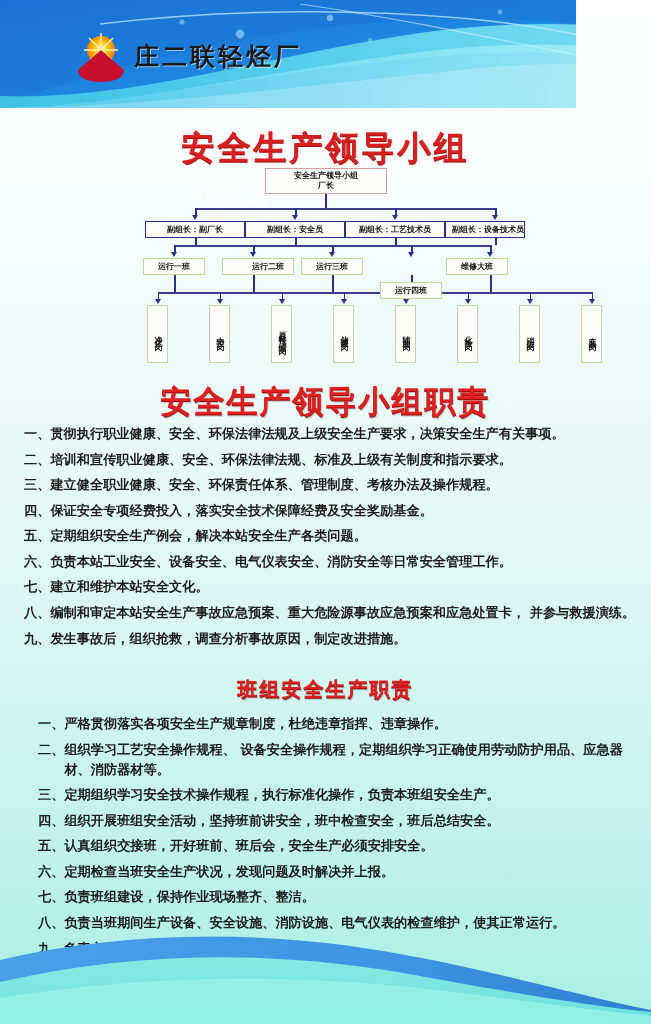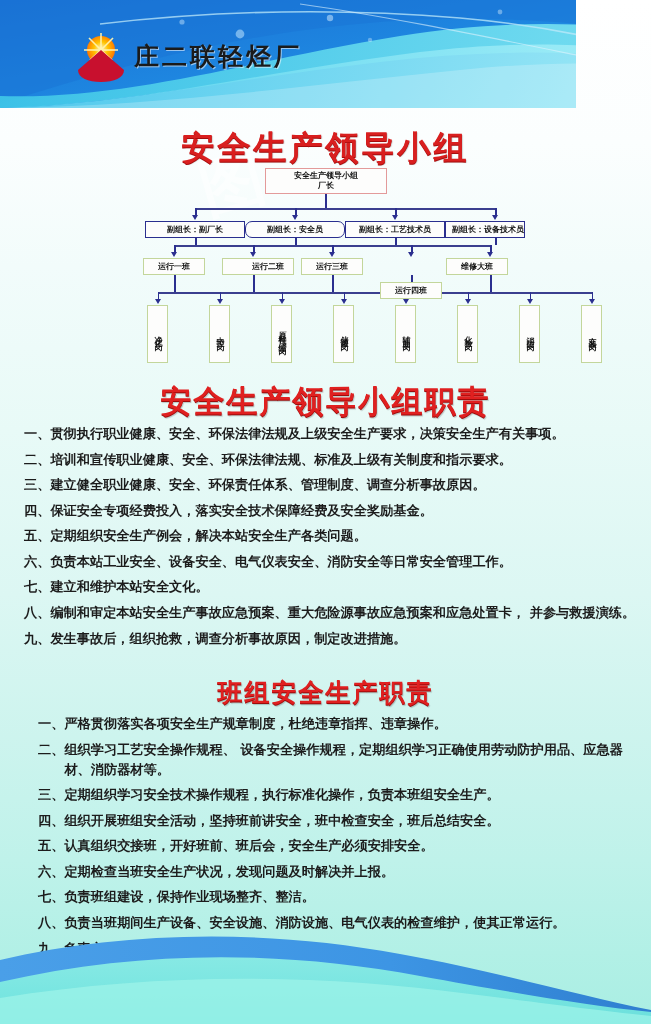--- a/index.html
+++ b/index.html
@@ -45,21 +45,21 @@
     top:126px; font-size:33px; letter-spacing:3px;
     color:#d91f1f;
     text-shadow:0 1px 0 #a50d0d, 1px 1px 1px rgba(0,0,0,.18);
   }
   .title2 {
     top:381px; font-size:31px; letter-spacing:2px;
     color:#e02020;
     text-shadow:0 1px 0 #9d0b0b, 1px 2px 1px rgba(0,0,0,.2);
   }
   .title3 {
-    top:676px; font-size:25px; letter-spacing:2px;
+    top:676px; font-size:20px; letter-spacing:2px;
     color:#e02020;
     text-shadow:0 1px 0 #9d0b0b, 1px 2px 1px rgba(0,0,0,.2);
   }
 
   
   .org { position:absolute; left:0; top:168px; width:651px; height:200px; }
   .org .box {
     position:absolute;
     background:#fdfdfc;
     font-size:8px; font-weight:bold; color:#111;
@@ -227,21 +227,21 @@
         <div class="arrow" style="left: 464.75px; top: 131px;"></div>
         <div class="vline" style="left: 529.5px; top: 124px; height: 8px;"></div>
         <div class="arrow" style="left: 526.75px; top: 131px;"></div>
         <div class="vline" style="left: 591.5px; top: 124px; height: 8px;"></div>
         <div class="arrow" style="left: 588.75px; top: 131px;"></div>
       </div>
     <div id="l2-row">
         <div class="box box-l2" style="left: 145px; top: 53px; width: 100px; height: 17px;">
           <span>副组长：副厂长</span>
         </div>
-        <div class="box box-l2" style="left: 245px; top: 53px; width: 100px; height: 17px; border-radius: 7px;">
+        <div class="box box-l2" style="left: 245px; top: 53px; width: 100px; height: 17px;">
           <span>副组长：安全员</span>
         </div>
         <div class="box box-l2" style="left: 345px; top: 53px; width: 100px; height: 17px;">
           <span>副组长：工艺技术员</span>
         </div>
         <div class="box box-l2" style="left: 445px; top: 53px; width: 80px; height: 17px; justify-content: flex-end;">
           <span>副组长：设备技术员</span>
         </div>
       </div>
     <div id="l3-row">
@@ -294,21 +294,21 @@
       <div class="li">
         <span class="num">一、</span>
         <span class="txt">贯彻执行职业健康、安全、环保法律法规及上级安全生产要求，决策安全生产有关事项。</span>
       </div>
       <div class="li">
         <span class="num">二、</span>
         <span class="txt">培训和宣传职业健康、安全、环保法律法规、标准及上级有关制度和指示要求。</span>
       </div>
       <div class="li">
         <span class="num">三、</span>
-        <span class="txt">建立健全职业健康、安全、环保责任体系、管理制度、调查分析事故原因。</span>
+        <span class="txt">建立健全职业健康、安全、环保责任体系、管理制度、考核办法及操作规程。</span>
       </div>
       <div class="li">
         <span class="num">四、</span>
         <span class="txt">保证安全专项经费投入，落实安全技术保障经费及安全奖励基金。</span>
       </div>
       <div class="li">
         <span class="num">五、</span>
         <span class="txt">定期组织安全生产例会，解决本站安全生产各类问题。</span>
       </div>
       <div class="li">

